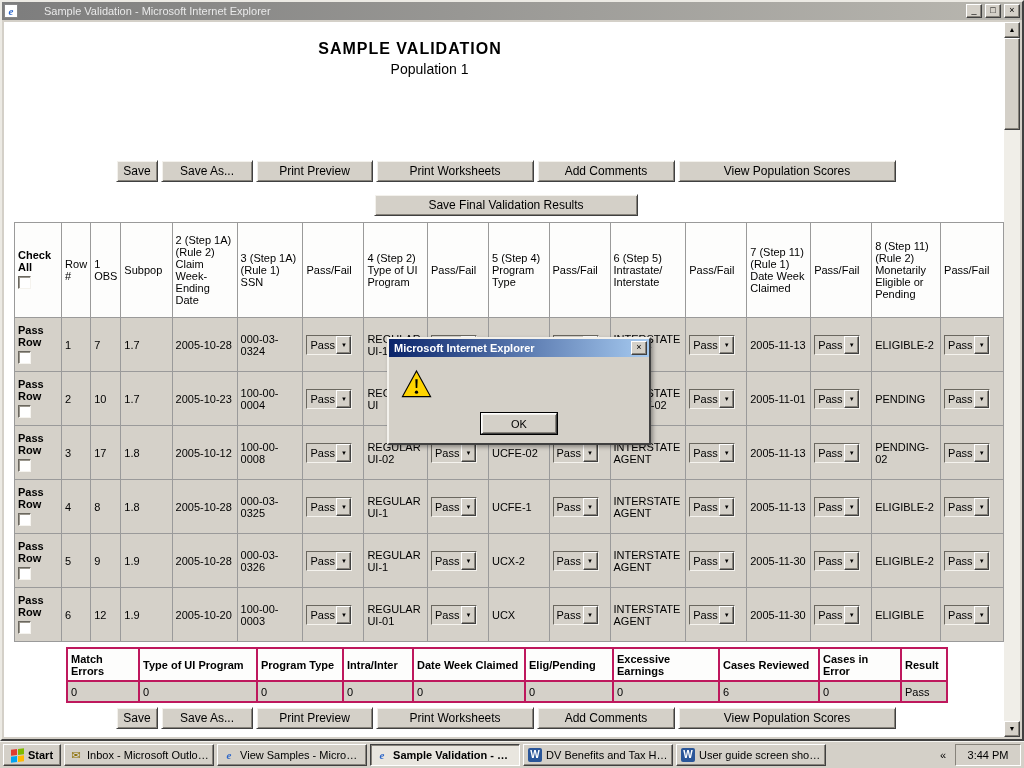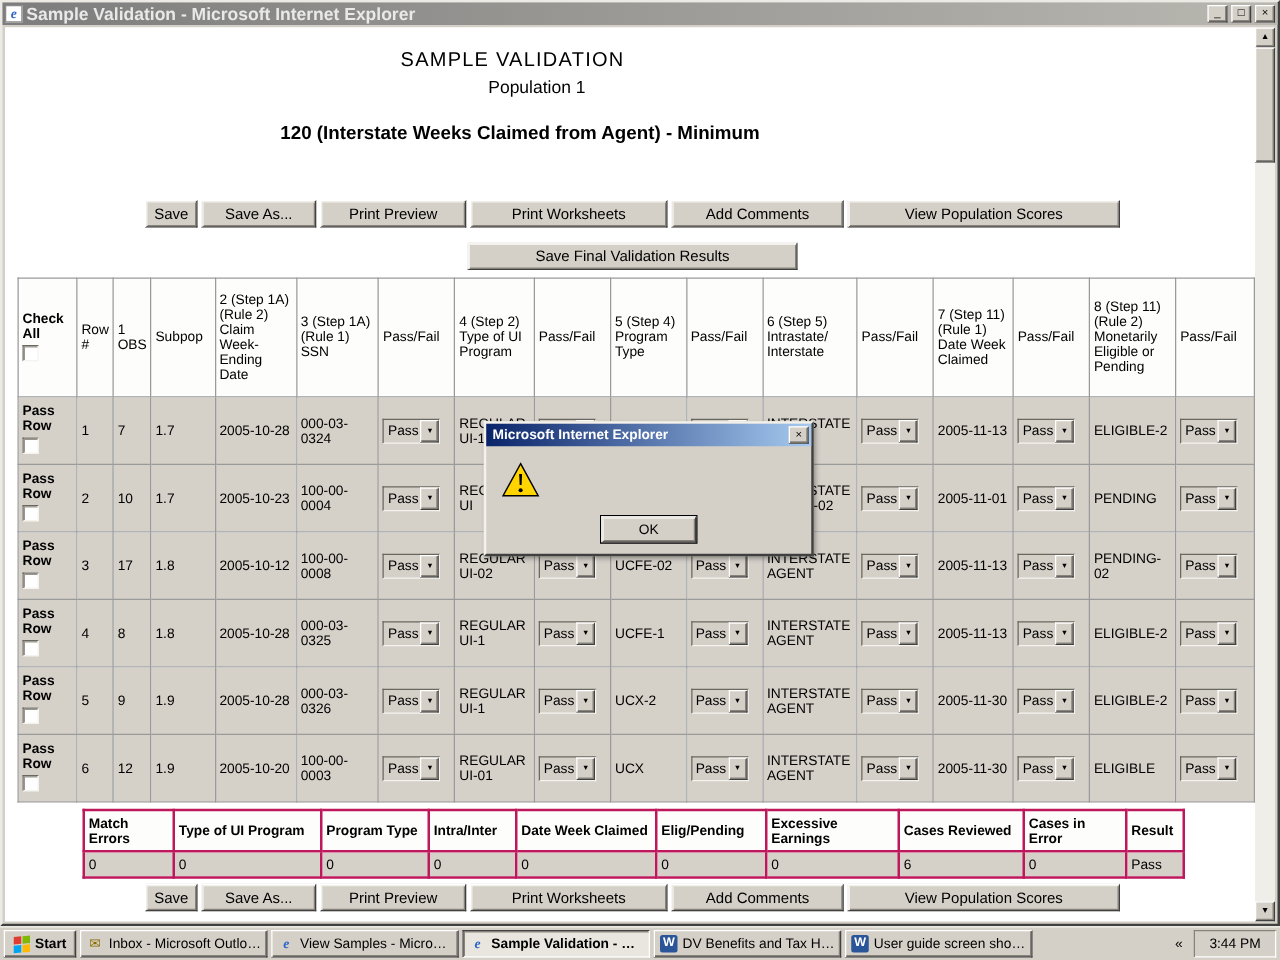--- a/index.html
+++ b/index.html
@@ -6,40 +6,40 @@
   html,body { width:1024px; height:768px; overflow:hidden; }
   body { font-family:"Liberation Sans","DejaVu Sans",sans-serif; background:#d4d0c8; position:relative; }
 
   
   .window { position:absolute; left:0; top:0; width:1024px; height:741px;
             background:#d4d0c8; border:2px solid; border-color:#eceae4 #404040 #404040 #eceae4; }
   .titlebar { height:18px; display:flex; align-items:center; gap:3px; padding:1px 2px;
               background:linear-gradient(90deg,#7d7d7d,#b9b7b0); }
   .ie-glyph { width:14px; height:14px; background:#fff; border:1px solid #888; font-family:"Liberation Serif",serif;
               font-weight:bold; font-style:italic; color:#2a64c8; font-size:11px; line-height:12px; text-align:center; }
-  .titlebar .title { color:#e9e9e9; font-size:14px; font-weight:bold; flex:1; white-space:nowrap; overflow:hidden; }
+  .titlebar .title { color:#e9e9e9; font-size:11px; font-weight:normal; flex:1; white-space:nowrap; overflow:hidden;margin-left:23px; }
   .win-btn { width:16px; height:14px; background:#d4d0c8; border:1px solid; border-color:#fff #404040 #404040 #fff;
              box-shadow:inset -1px -1px 0 #87837b; font-size:9px; line-height:11px; text-align:center; color:#000; }
 
   .viewport { position:absolute; left:2px; right:2px; top:20px; bottom:2px; background:#fff; }
   .content  { position:absolute; left:0; top:0; right:16px; bottom:0; background:#fff; overflow:hidden; }
 
   
   .scrollbar { position:absolute; top:0; right:0; bottom:0; width:16px; background:#f0eee8; }
   .sb-btn { position:absolute; left:0; width:16px; height:16px; background:#d4d0c8; border:1px solid;
             border-color:#fff #404040 #404040 #fff; box-shadow:inset -1px -1px 0 #87837b;
             font-size:7px; line-height:14px; text-align:center; color:#000; }
   .sb-btn.up { top:0; }
   .sb-btn.down { bottom:0; }
   .sb-thumb { position:absolute; left:0; top:16px; width:16px; height:92px; background:#d4d0c8;
               border:1px solid; border-color:#fff #404040 #404040 #fff; box-shadow:inset -1px -1px 0 #87837b; }
 
   
   .title-block { position:absolute; top:18px; left:0; width:812px; text-align:center; }
-  .page-title { font-size:16px; font-weight:normal; letter-spacing:1px; }
+  .page-title { font-size:16px; font-weight:bold; letter-spacing:1px; }
   .page-subtitle { font-size:14px; margin-top:3px;margin-left:39px; }
   .page-heading { position:absolute; top:76px; left:0; width:824px; text-align:center; font-size:15px; font-weight:bold; }
 
   
   .btn-row { position:absolute; left:0; width:1004px; display:flex; justify-content:center; gap:3px; }
   .row1 { top:138px; } .row2 { top:172px; } .row3 { top:685px; }
   .btn { font-family:inherit; font-size:12px; color:#000; height:22px; background:#d4d0c8;
          border:1px solid; border-color:#ffffff #404040 #404040 #ffffff;
          box-shadow:inset 1px 1px 0 #f3f1ec, inset -1px -1px 0 #87837b; cursor:default; white-space:nowrap; }
   .btn-final { width:264px; }
@@ -118,21 +118,20 @@
     <span class="win-btn">×</span>
   </div>
 
   <div class="viewport">
     <div class="content">
 
       <div class="title-block">
         <div class="page-title">SAMPLE VALIDATION</div>
         <div class="page-subtitle">Population 1</div>
       </div>
-      <div class="page-heading">120 (Interstate Weeks Claimed from Agent) - Minimum</div>
 
       <div class="btn-row row1">
           <button class="btn" style="width: 42px;">Save</button>
           <button class="btn" style="width: 92px;">Save As...</button>
           <button class="btn" style="width: 117px;">Print Preview</button>
           <button class="btn" style="width: 158px;">Print Worksheets</button>
           <button class="btn" style="width: 138px;">Add Comments</button>
           <button class="btn" style="width: 218px;">View Population Scores</button>
         </div>
       <div class="btn-row row2">

